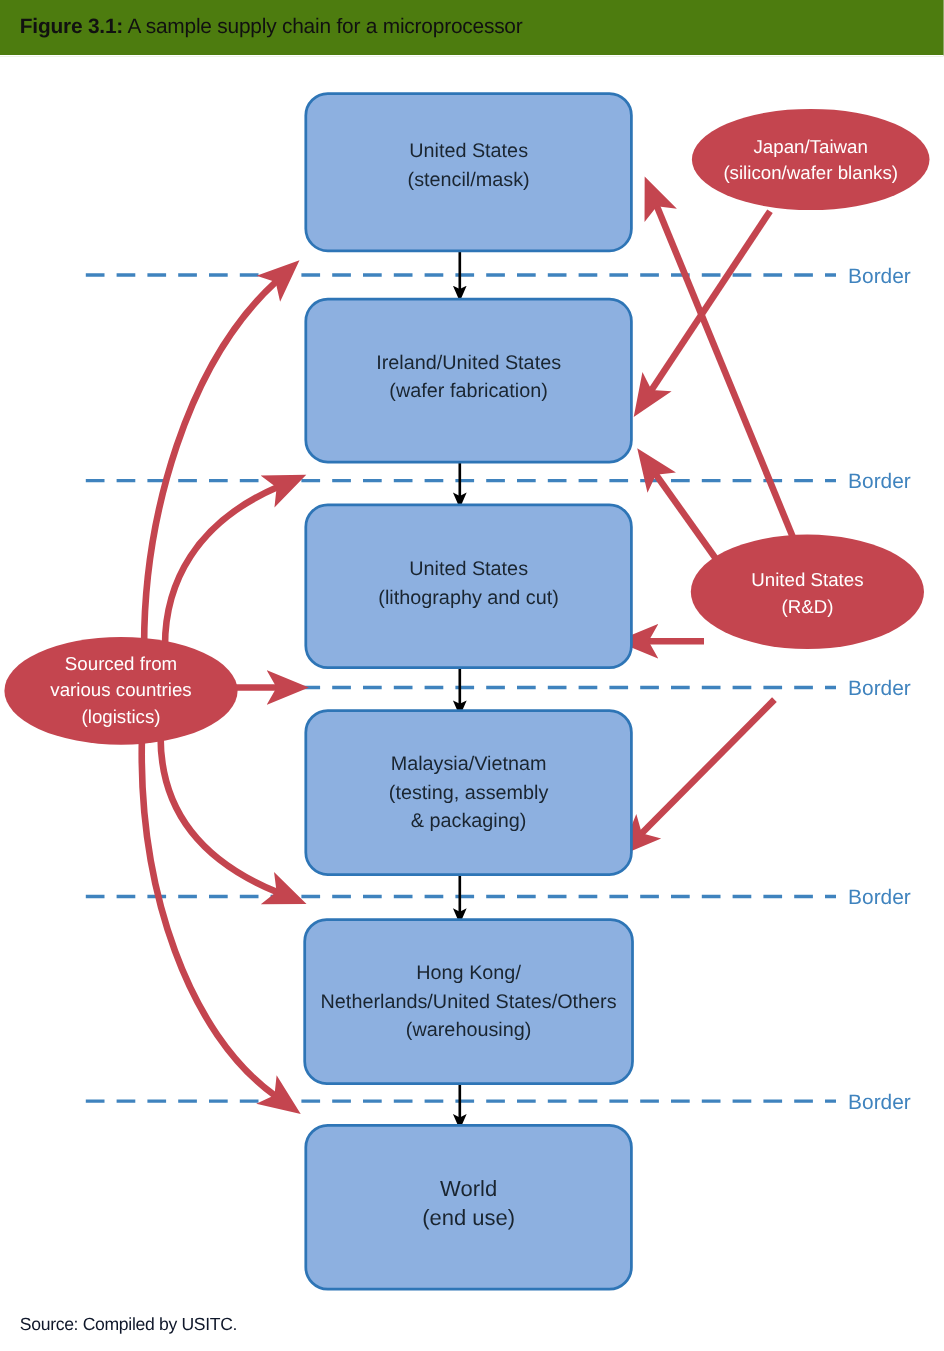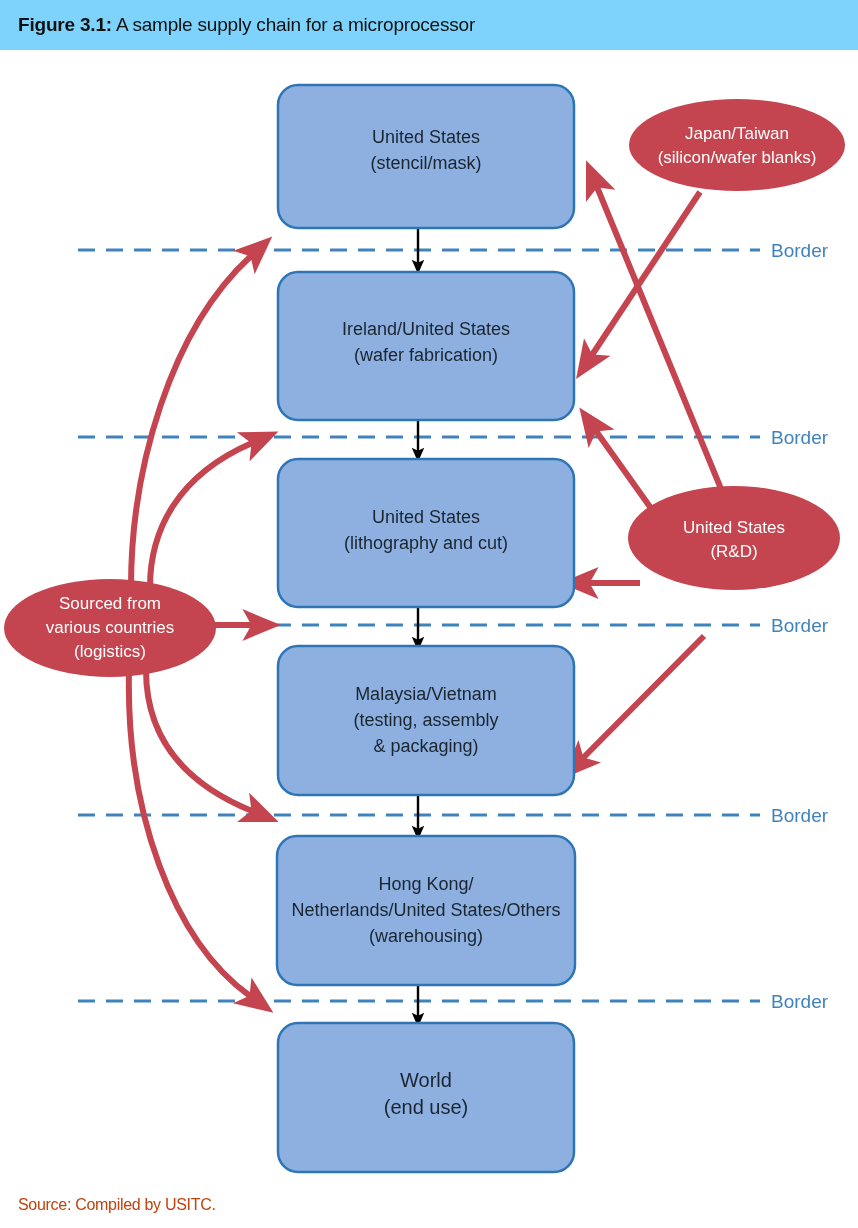--- a/index.html
+++ b/index.html
@@ -1,30 +1,30 @@
 <!DOCTYPE html>
 <html><head>
 <meta charset="utf-8">
 <style>
   html,body{margin:0;padding:0;background:#ffffff;}
   body{width:858px;height:1228px;position:relative;overflow:hidden;
        font-family:"Liberation Sans","DejaVu Sans",sans-serif;color:#111;}
 
   
   #title-bar{position:absolute;left:0;top:0;width:858px;height:50px;
-             background:#7dd3fc;border-bottom:1px solid #ffffff;}
+             background:#4d7c0f;border-bottom:1px solid #ffffff;}
   #title-text{position:absolute;left:18px;top:14px;font-size:19px;color:#111;
               white-space:nowrap;letter-spacing:-0.2px;}
   #title-text .fig{font-weight:bold;}
 
   
   #canvas{position:absolute;left:0;top:50px;width:858px;height:1135px;}
 
   
-  #source-note{position:absolute;left:18px;top:1196px;font-size:16px;color:#c2410c;
+  #source-note{position:absolute;left:18px;top:1196px;font-size:16px;color:#0f172a;
                white-space:nowrap;letter-spacing:-0.3px;}
 
   .box-label,.ell-label,.border-label{pointer-events:none;}
 </style>
 </head>
 <body>
 
 <div id="title-bar">
   <div id="title-text">
     <span class="fig">Figure 3.1:</span>

